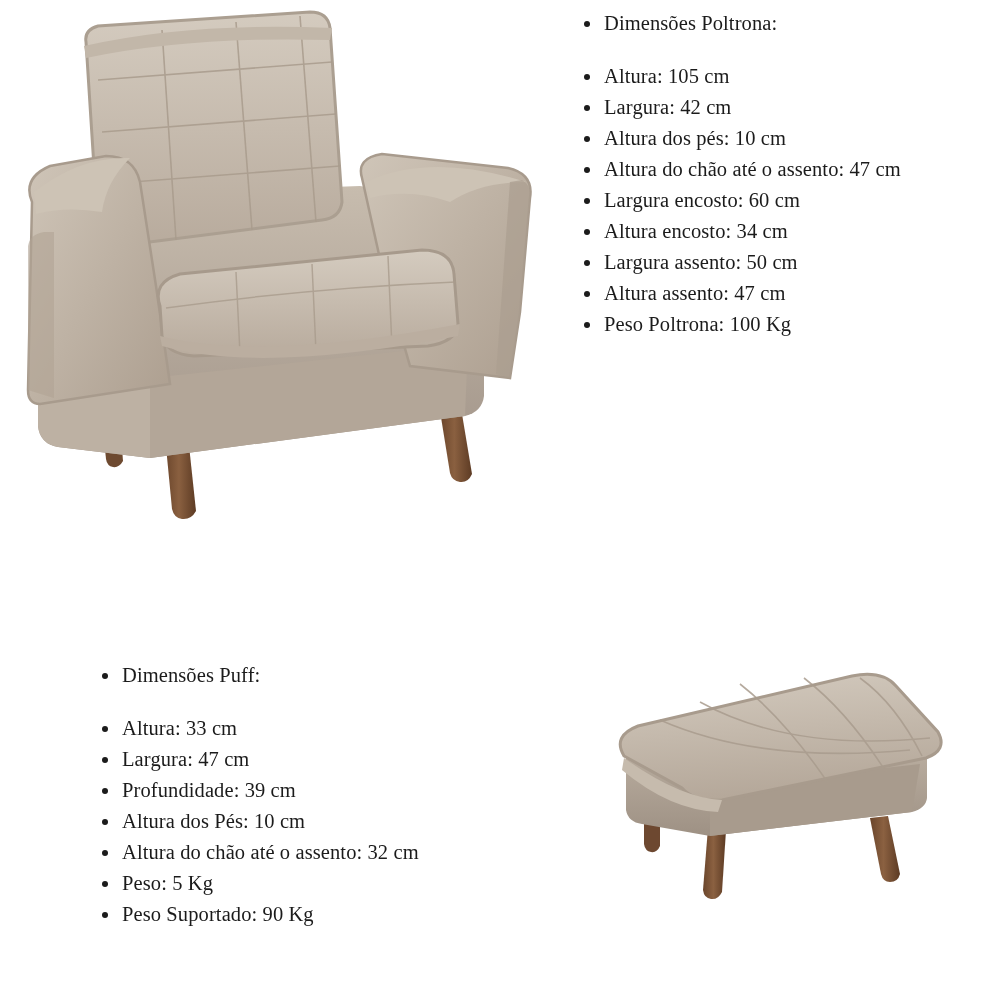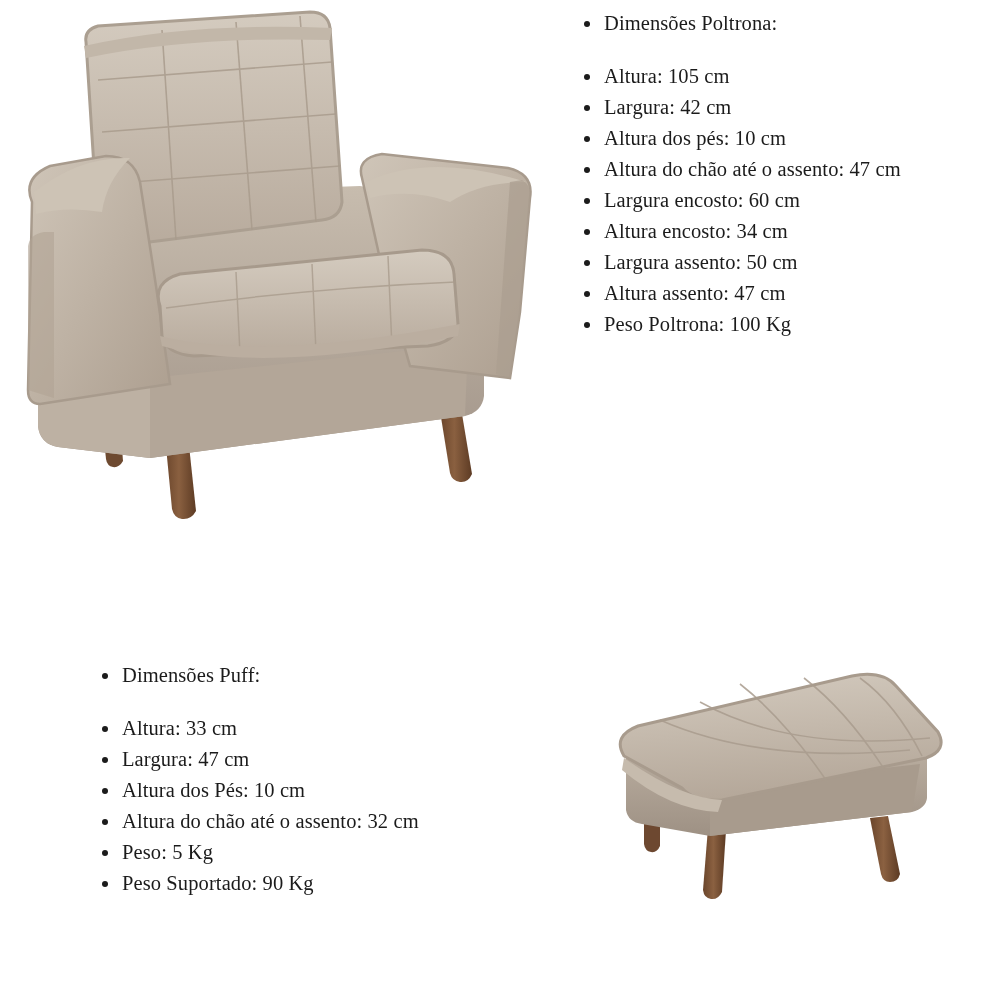--- a/index.html
+++ b/index.html
@@ -178,20 +178,21 @@
       <li>Altura assento: 47 cm</li>
       <li>Peso Poltrona: 100 Kg</li>
     </ul>
   </div>
 
   <div class="bottom-specs">
     <ul class="spec-list">
       <li class="spacer-after">Dimensões Puff:</li>
       <li>Altura: 33 cm</li>
       <li>Largura: 47 cm</li>
+      <li>Profundidade: 39 cm</li>
       <li>Altura dos Pés: 10 cm</li>
       <li>Altura do chão até o assento: 32 cm</li>
       <li>Peso: 5 Kg</li>
       <li>Peso Suportado: 90 Kg</li>
     </ul>
   </div>
 
   <div class="puff">
     <svg viewBox="0 0 390 290" width="390" height="290">
       <defs>

